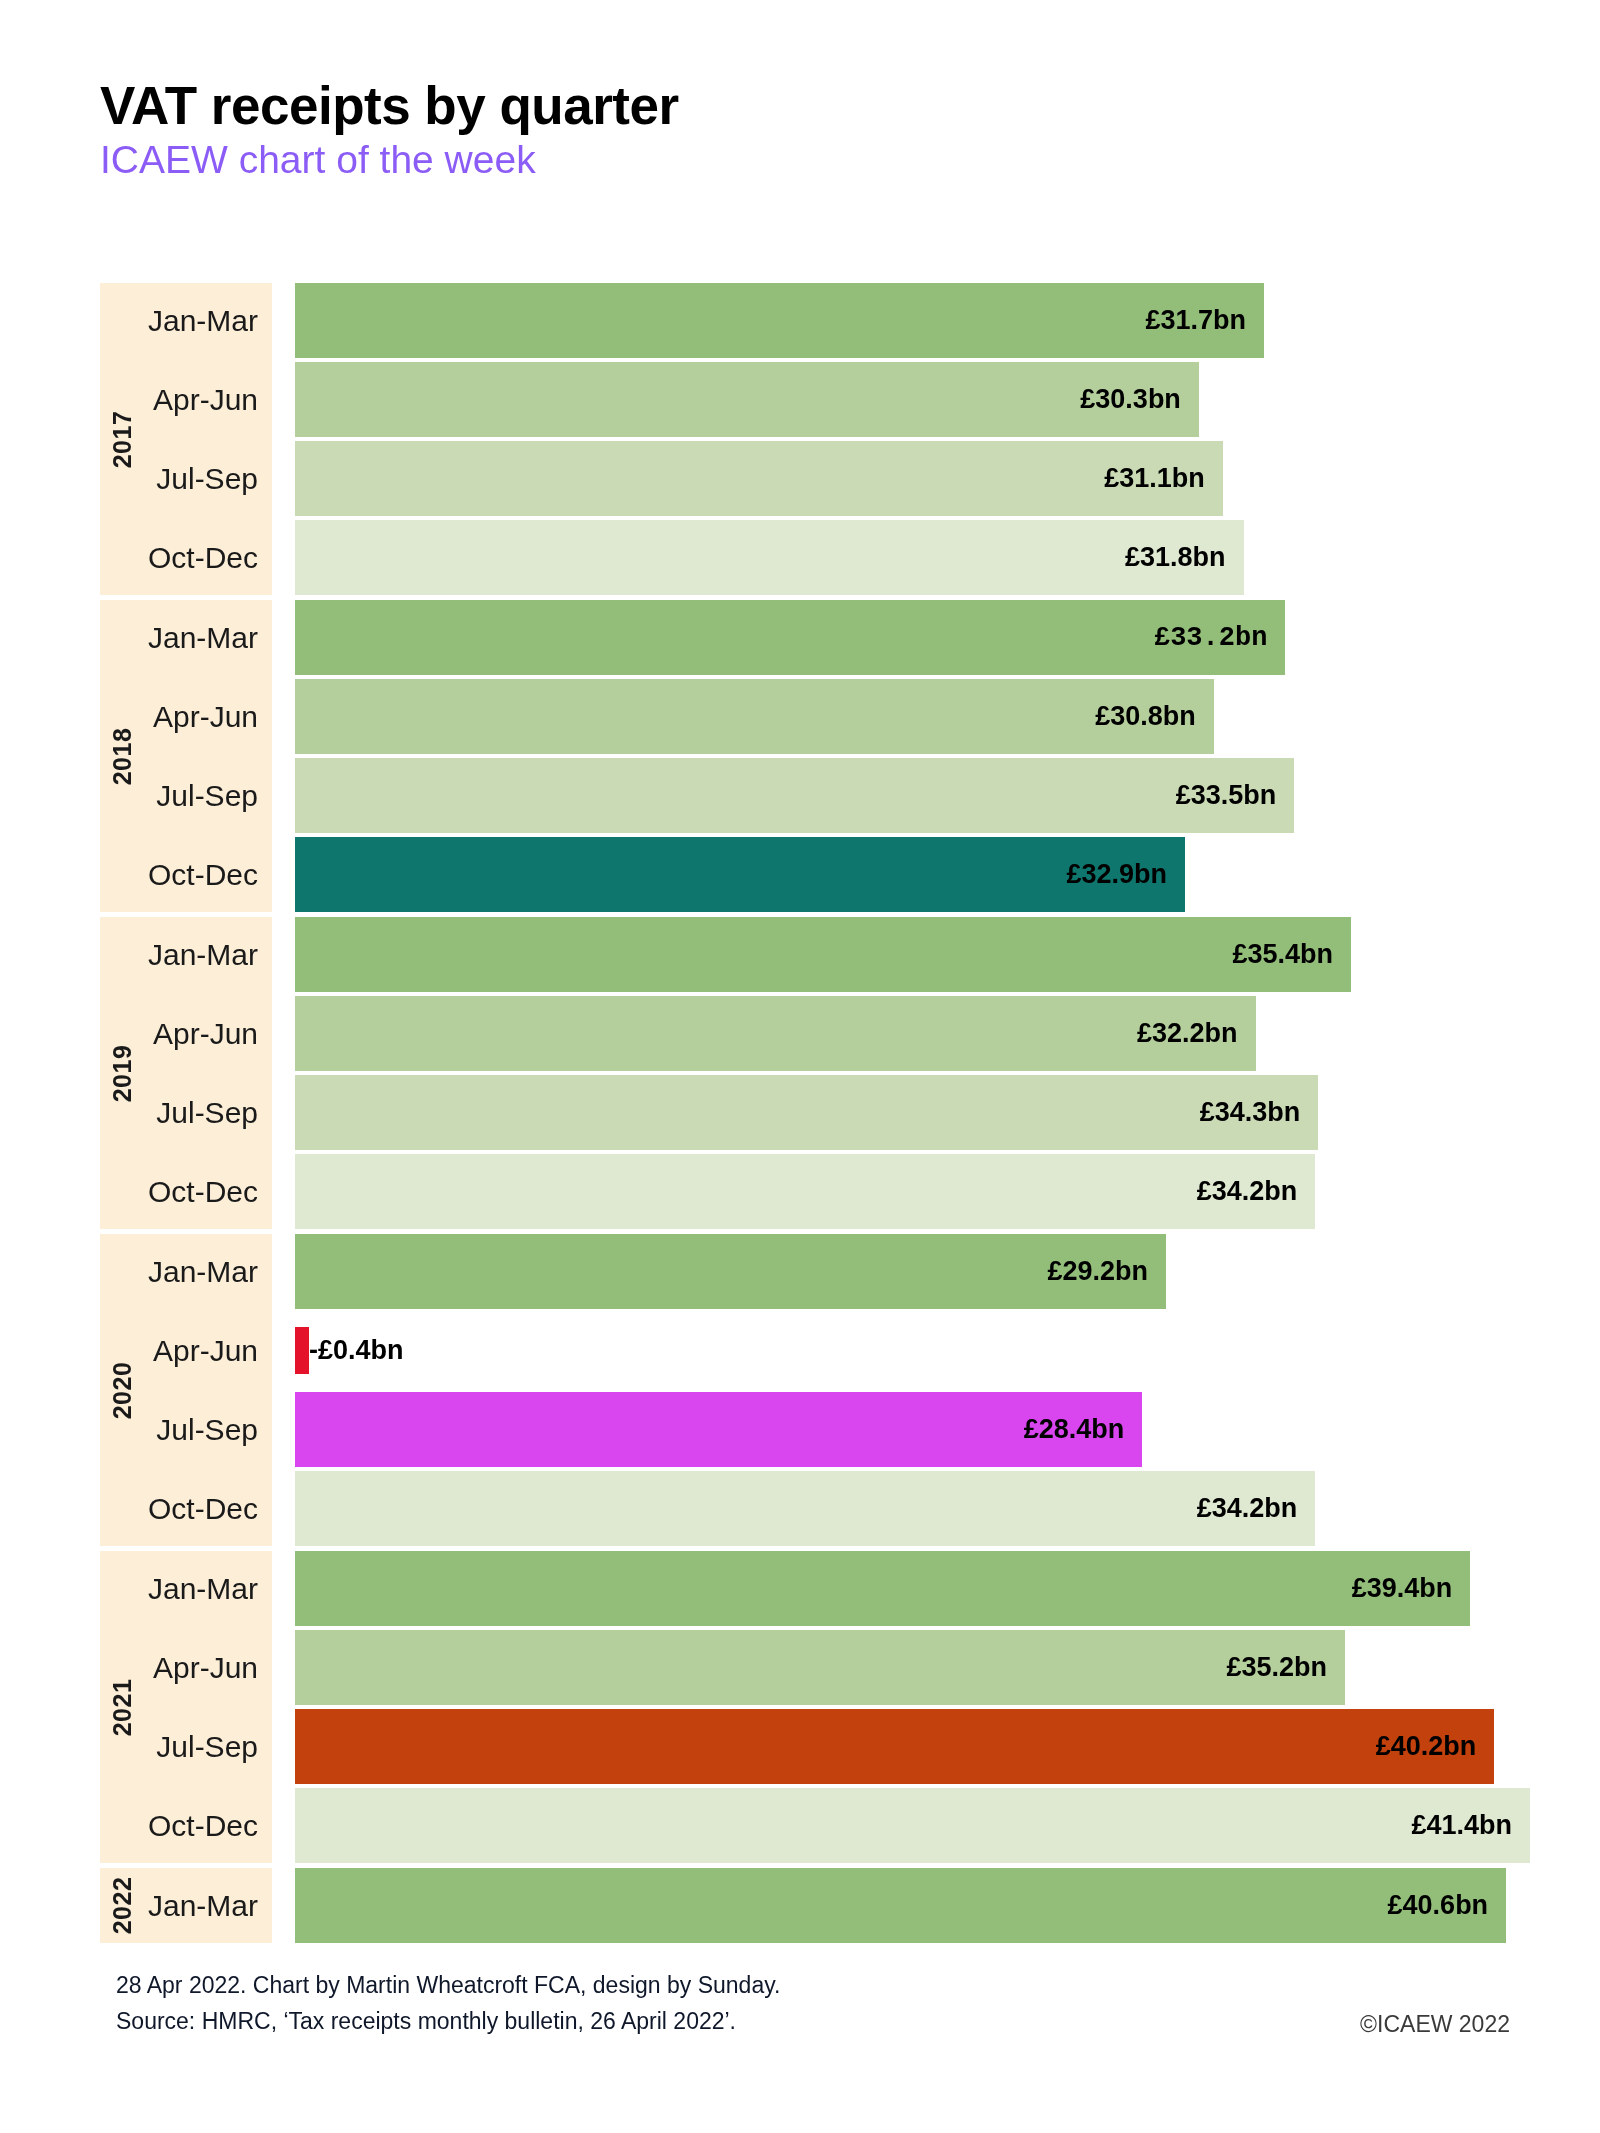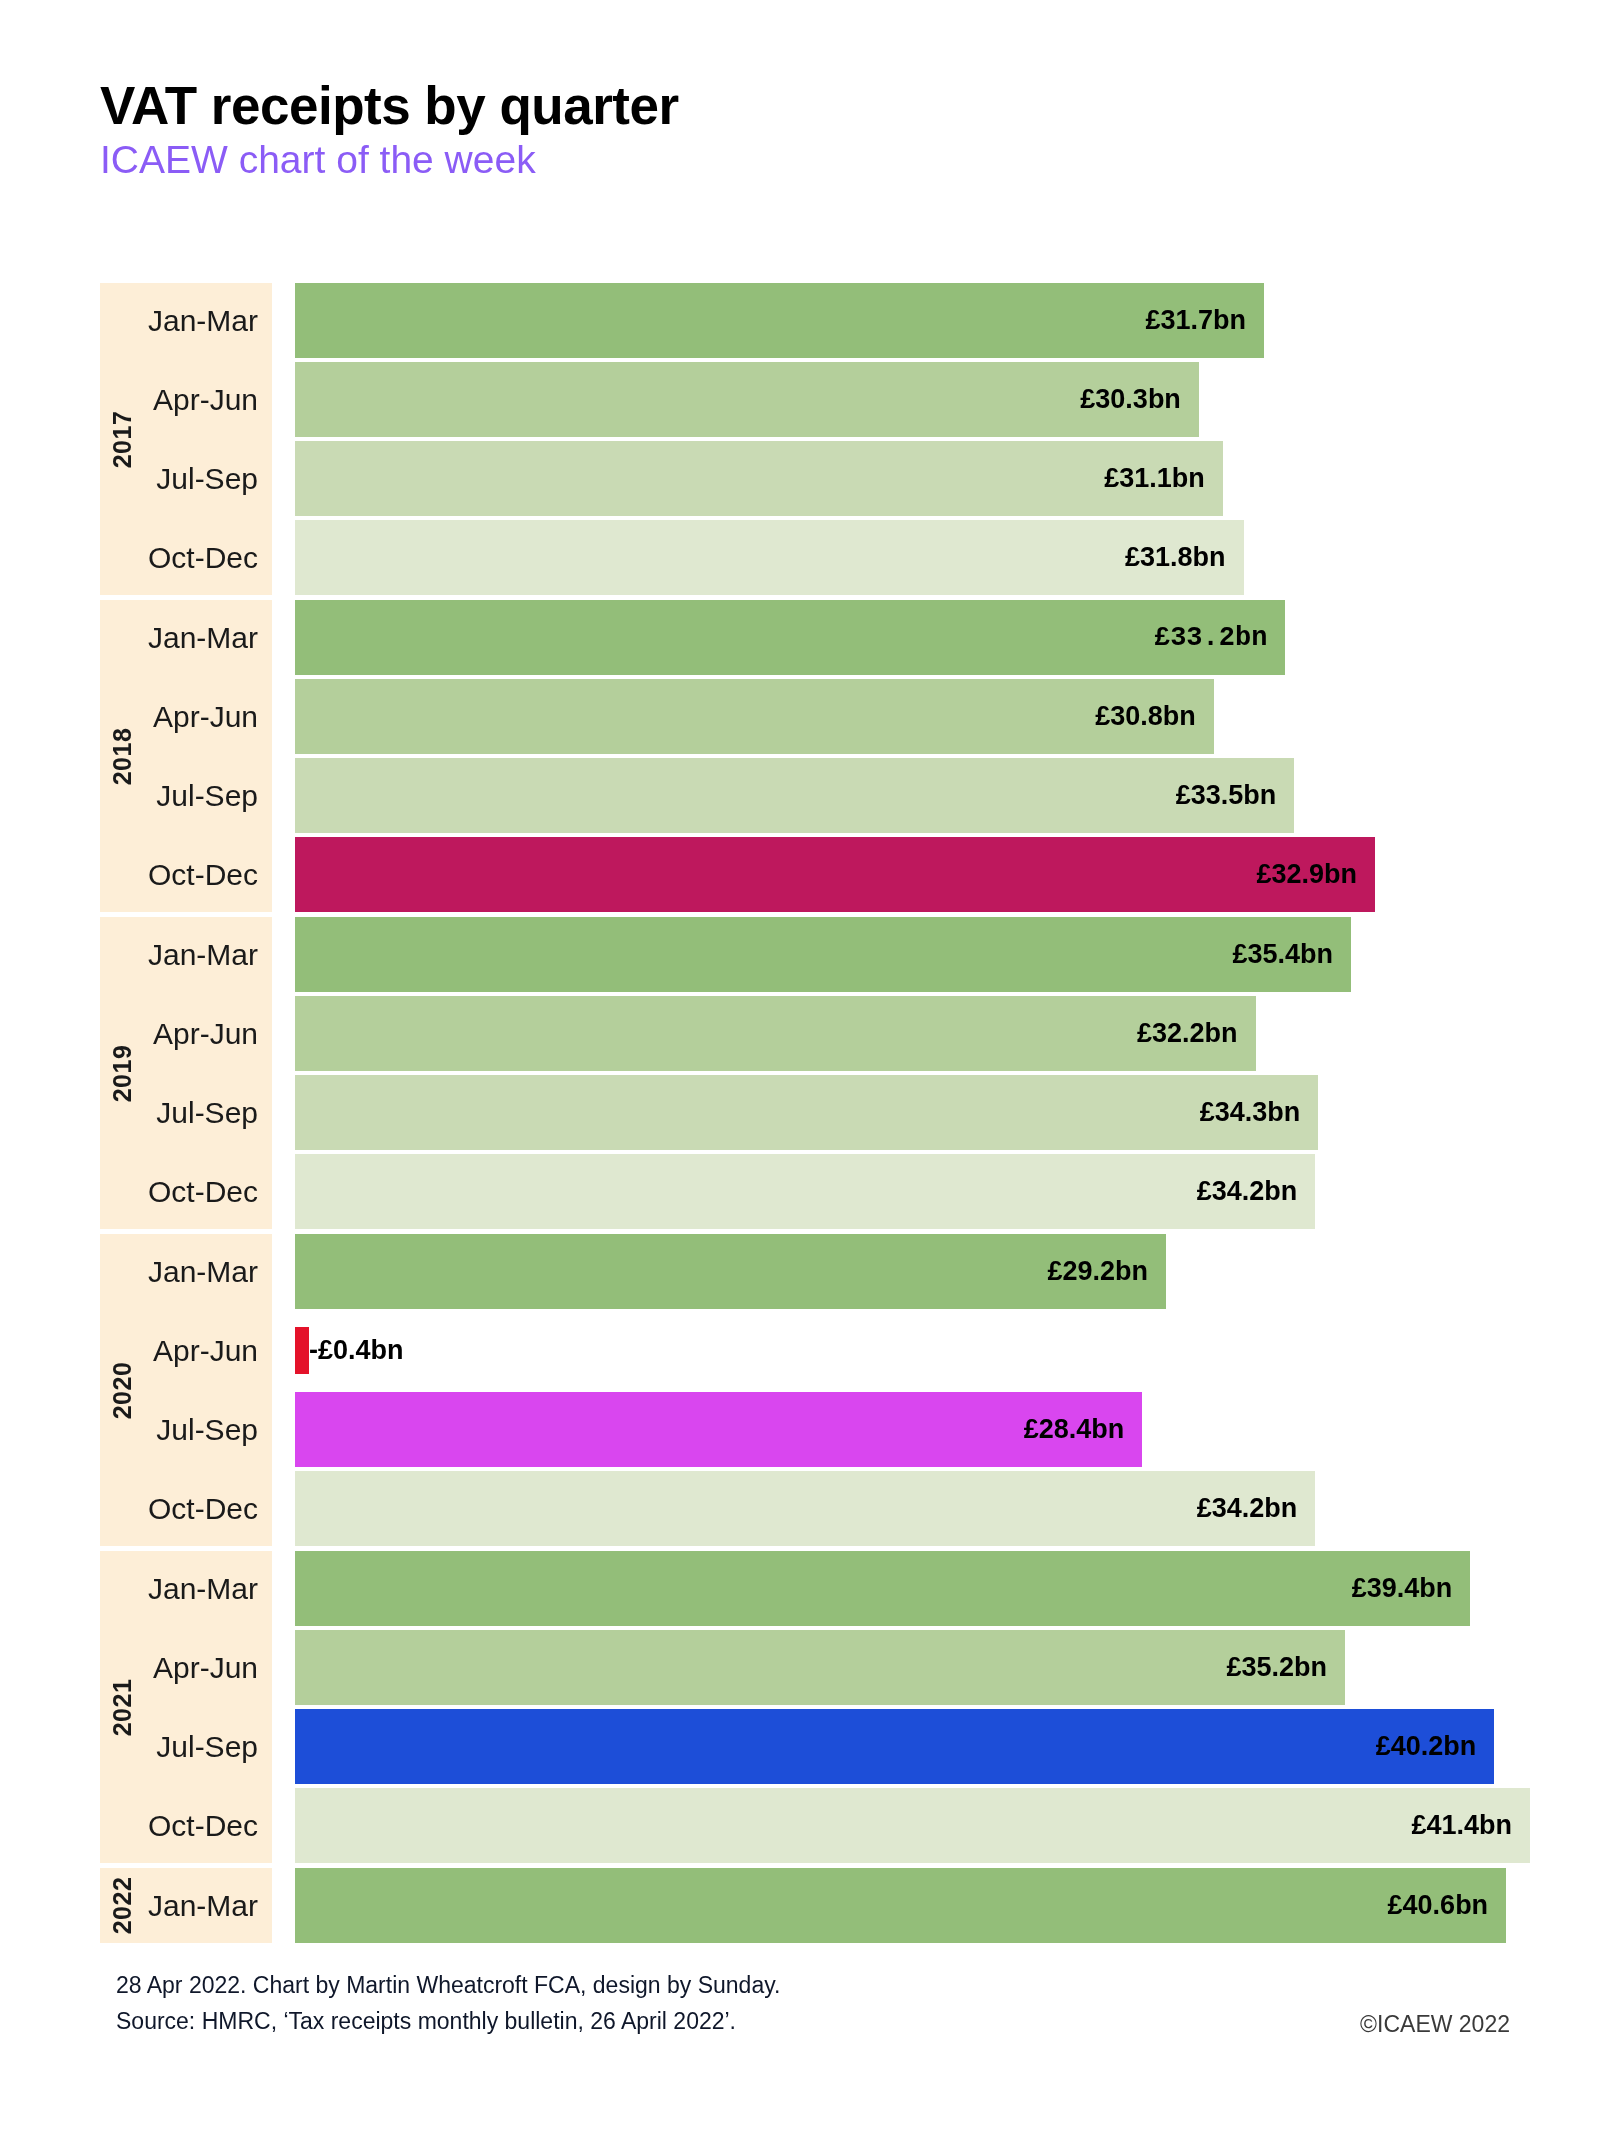--- a/index.html
+++ b/index.html
@@ -241,21 +241,21 @@
             <div class="q-label">Jul-Sep</div>
             <div class="bar-track">
               <div class="bar" style="background: rgb(201, 218, 180); width: 999.336px;">
                 <span class="bar-value">£33.5bn</span>
               </div>
             </div>
           </div>
           <div class="row">
             <div class="q-label">Oct-Dec</div>
             <div class="bar-track">
-              <div class="bar" style="background: #be185d; width: 1080px; padding-left: 8px;">
+              <div class="bar" style="background: #0f766e; width: 890px; padding-left: 8px;">
                 <span class="bar-value">£32.9bn</span>
               </div>
             </div>
           </div>
         </div>
       </div>
       <div class="year-group">
         <div class="year-panel">
           <div class="year-label">
             <span>2019</span>
@@ -355,21 +355,21 @@
             <div class="q-label">Apr-Jun</div>
             <div class="bar-track">
               <div class="bar" style="background: rgb(180, 207, 155); width: 1050.05px;">
                 <span class="bar-value">£35.2bn</span>
               </div>
             </div>
           </div>
           <div class="row">
             <div class="q-label">Jul-Sep</div>
             <div class="bar-track">
-              <div class="bar" style="background: #1d4ed8; width: 1199.2px;">
+              <div class="bar" style="background: #c2410c; width: 1199.2px;">
                 <span class="bar-value">£40.2bn</span>
               </div>
             </div>
           </div>
           <div class="row">
             <div class="q-label">Oct-Dec</div>
             <div class="bar-track">
               <div class="bar" style="background: rgb(223, 232, 208); width: 1235px;">
                 <span class="bar-value">£41.4bn</span>
               </div>

